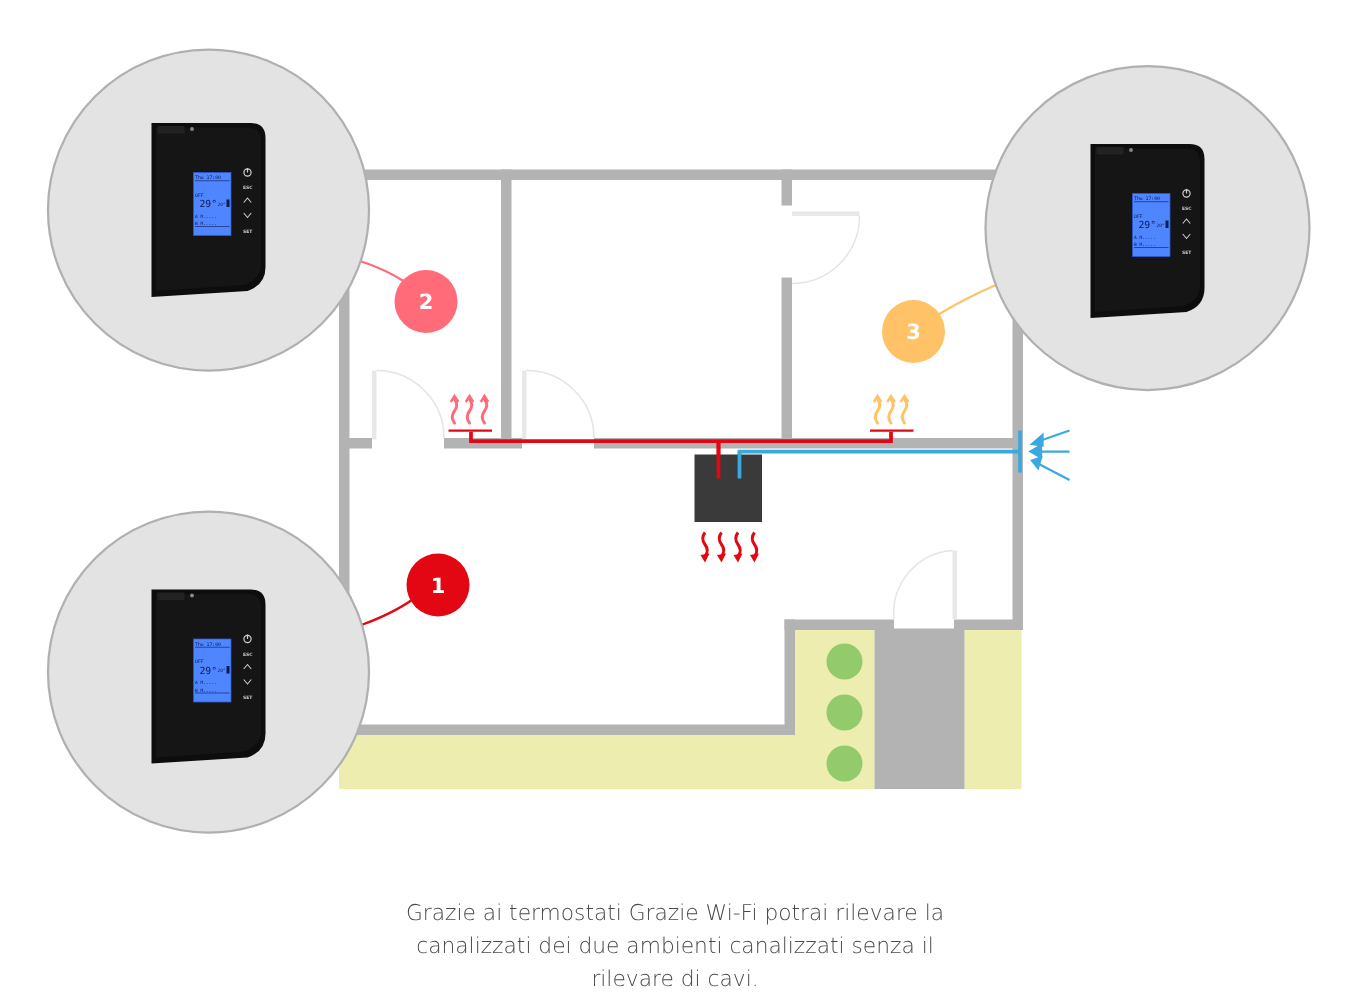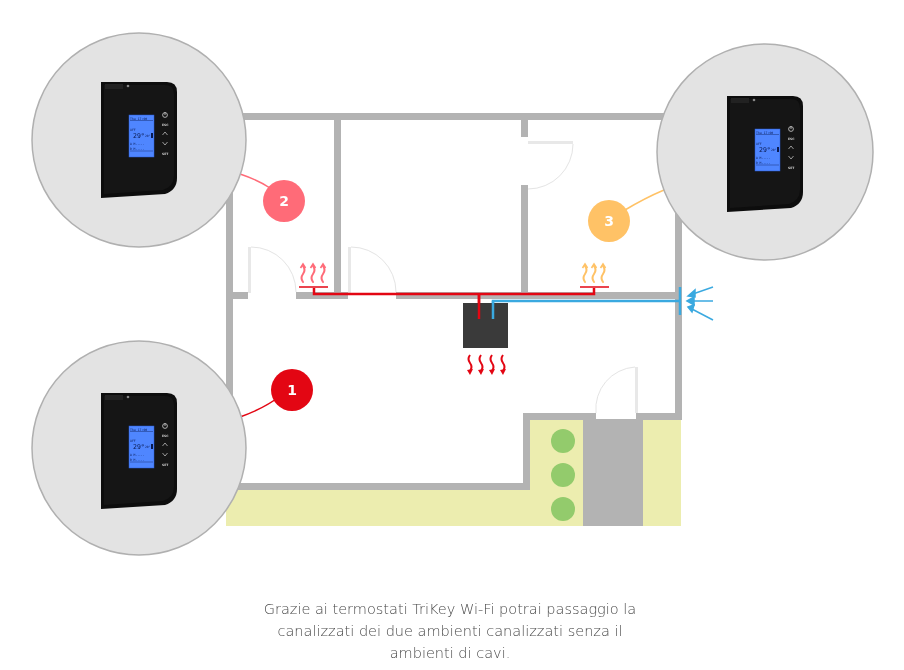--- a/index.html
+++ b/index.html
@@ -182,16 +182,16 @@
     <circle cx="284" cy="201" r="21" fill="#ff6b78"></circle>
     <text class="badge-num" x="284" y="206" text-anchor="middle">2</text>
   </g>
   <g>
     <circle cx="609" cy="221" r="21" fill="#ffc266"></circle>
     <text class="badge-num" x="609" y="226" text-anchor="middle">3</text>
   </g>
 </svg>
 
 <div class="caption">
-  <div>Grazie ai termostati TriKey Wi-Fi potrai passaggio la</div>
+  <div>Grazie ai termostati Grazie Wi-Fi potrai rilevare la</div>
   <div>canalizzati dei due ambienti canalizzati senza il</div>
-  <div>ambienti di cavi.</div>
+  <div>rilevare di cavi.</div>
 </div>
 
 </body></html>

